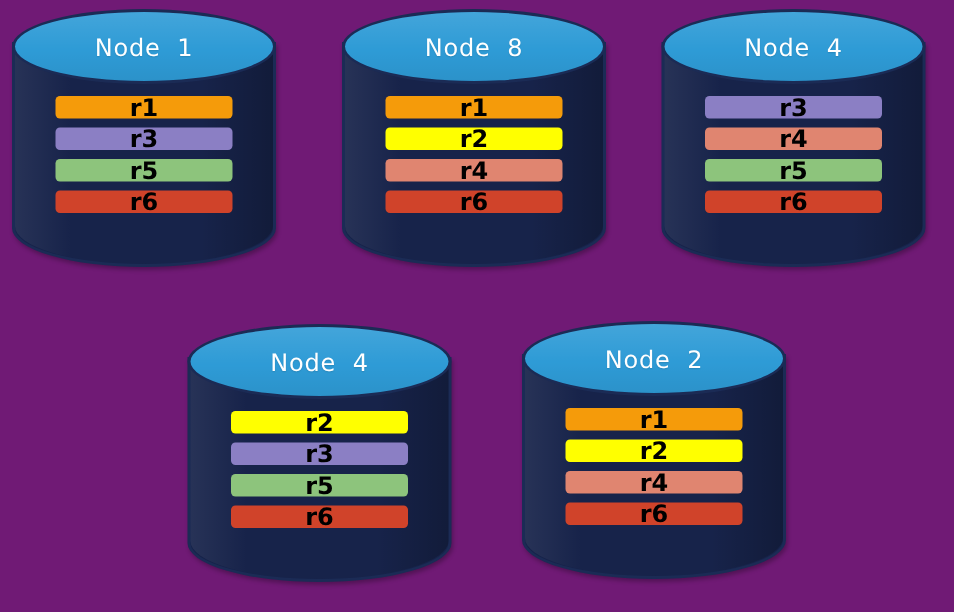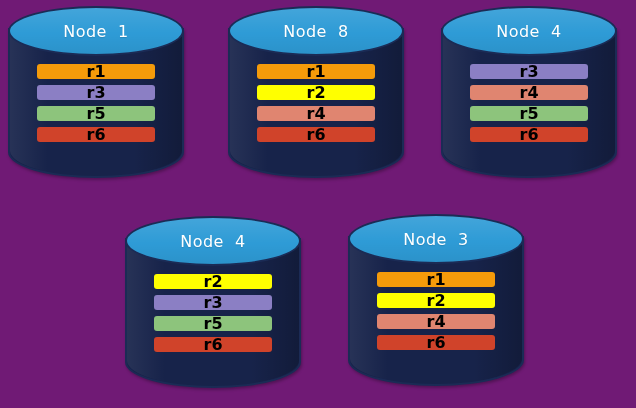--- a/index.html
+++ b/index.html
@@ -181,21 +181,21 @@
       <div class="bar" style="background-color: rgb(255, 255, 0);">r2</div>
       <div class="bar" style="background-color: rgb(139, 127, 196);">r3</div>
       <div class="bar" style="background-color: rgb(141, 196, 124);">r5</div>
       <div class="bar" style="background-color: rgb(208, 67, 42);">r6</div>
     </div>
   </div>
 
   <div class="node" id="node-4">
     <div class="cyl-body"></div>
     <div class="cyl-top"></div>
-    <div class="node-label">Node  3</div>
+    <div class="node-label">Node  2</div>
     <div class="bars">
       <div class="bar" style="background-color: rgb(245, 155, 10);">r1</div>
       <div class="bar" style="background-color: rgb(255, 255, 0);">r2</div>
       <div class="bar" style="background-color: rgb(224, 133, 112);">r4</div>
       <div class="bar" style="background-color: rgb(208, 67, 42);">r6</div>
     </div>
   </div>
 
 </div>
 

